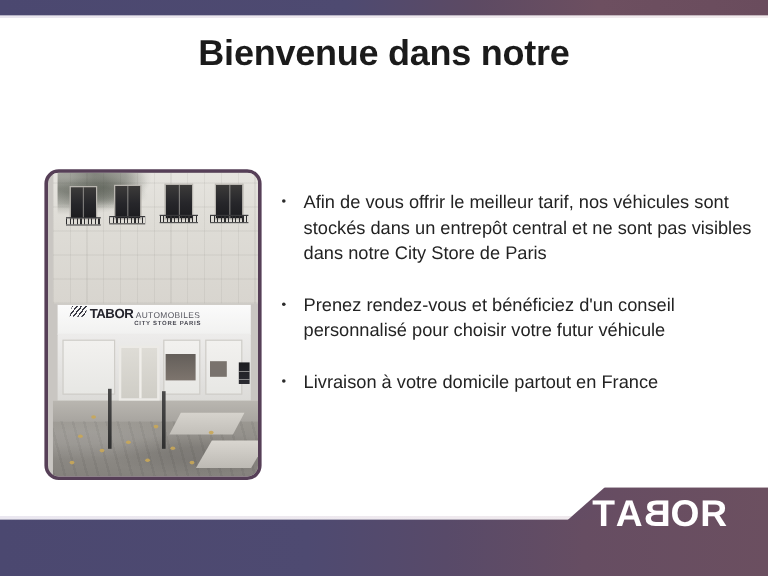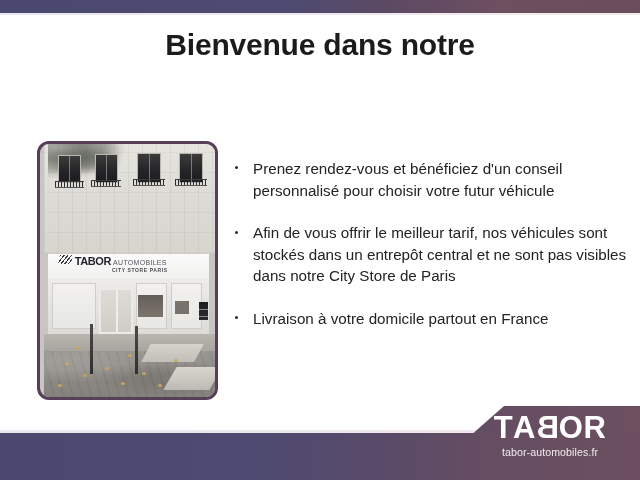--- a/index.html
+++ b/index.html
@@ -397,40 +397,39 @@
       <div class="leaf" style="left:8%;  top:95%;"></div>
       <div class="leaf" style="left:74%; top:85%;"></div>
       <div class="leaf" style="left:18%; top:80%;"></div>
       <div class="leaf" style="left:48%; top:83%;"></div>
     </div>
   </div>
 
   <div class="bullets">
     <div class="bullet">
       <span class="dot"></span>
-      <span>Prenez rendez-vous et bénéficiez d'un conseil personnalisé pour choisir votre futur véhicule</span>
+      <span>Afin de vous offrir le meilleur tarif, nos véhicules sont stockés dans un entrepôt central et ne sont pas visibles dans notre City Store de Paris</span>
     </div>
     <div class="bullet">
       <span class="dot"></span>
-      <span>Afin de vous offrir le meilleur tarif, nos véhicules sont stockés dans un entrepôt central et ne sont pas visibles dans notre City Store de Paris</span>
+      <span>Prenez rendez-vous et bénéficiez d'un conseil personnalisé pour choisir votre futur véhicule</span>
     </div>
     <div class="bullet">
       <span class="dot"></span>
       <span>Livraison à votre domicile partout en France</span>
     </div>
   </div>
 
   <div class="footer-hairline"></div>
   <div class="footer-wedge"></div>
   <div class="footer-bar"></div>
 
   <div class="logo-block">
     <div class="logo-word">
       <span class="ch">T</span>
       <span class="ch">A</span>
       <span class="ch b-mirror">B</span>
       <span class="ch">O</span>
       <span class="ch">R</span>
     </div>
-    <div class="logo-tagline">tabor-automobiles.fr</div>
   </div>
 
 </div>
 
 </body></html>

